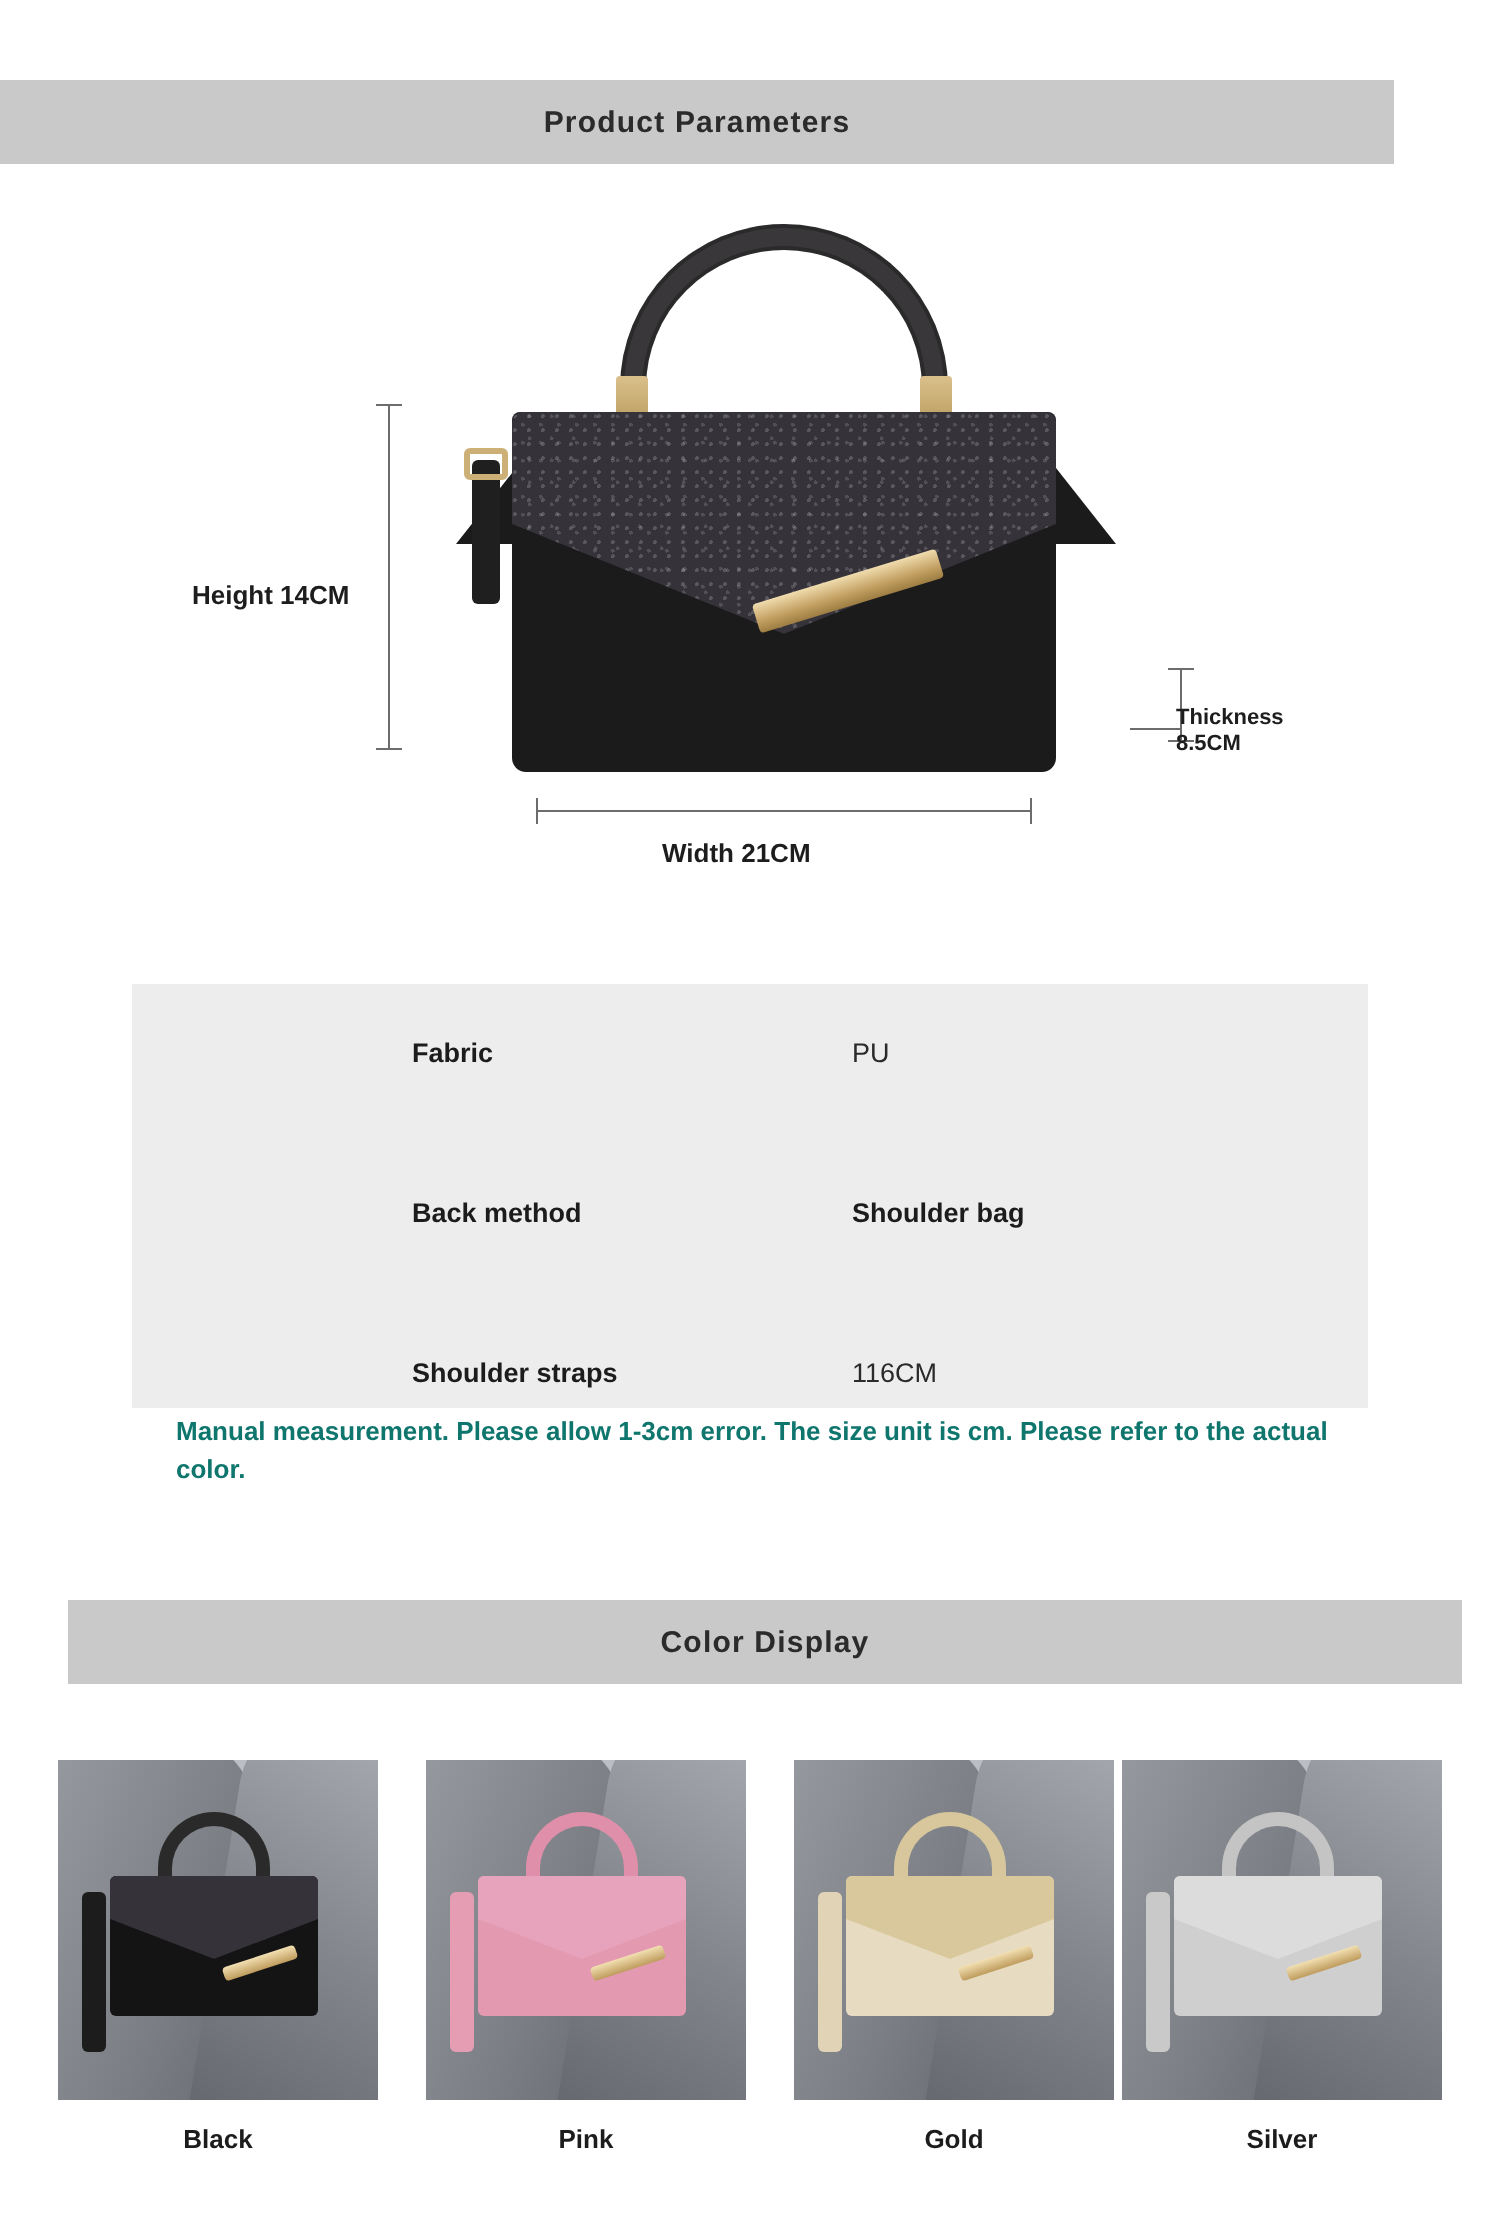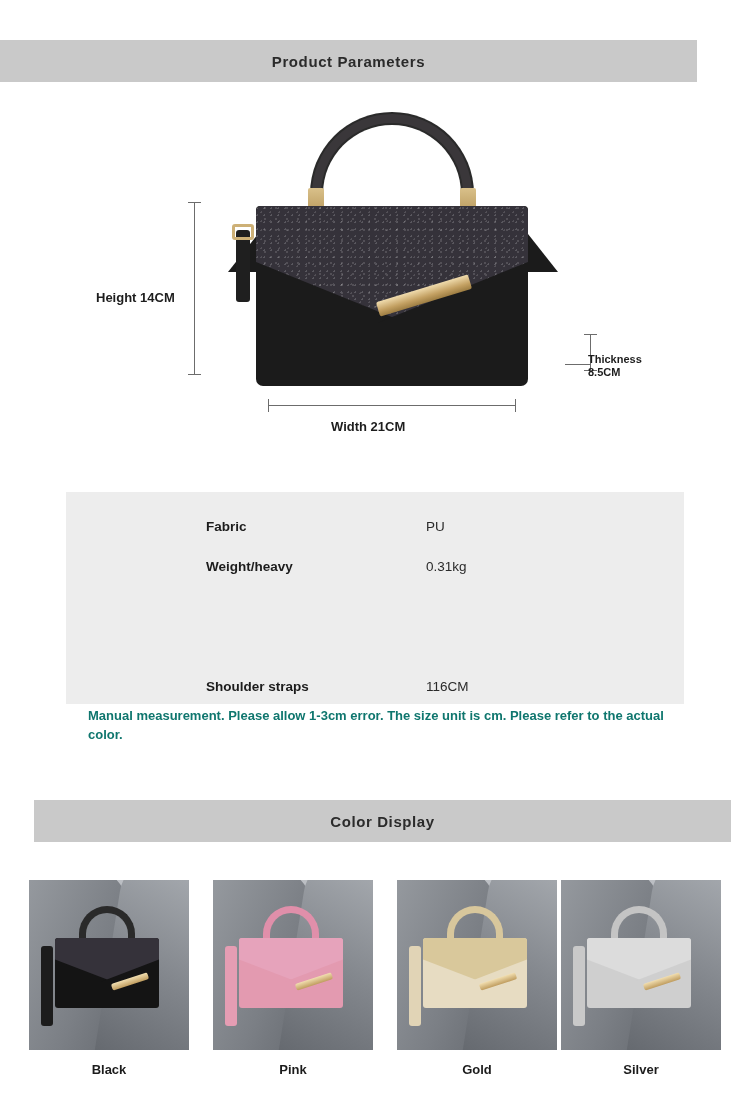--- a/index.html
+++ b/index.html
@@ -429,25 +429,25 @@
   <div class="label-sm" style="left:588px; top:282px;" data-name="thickness-measure-label-line2">8.5CM</div>
 </div>
 
 <div class="spec-panel" data-name="specification-table">
 
   <div class="spec-row" style="top:14px;" data-name="spec-row">
     <span class="spec-key" data-name="spec-key-fabric">Fabric</span>
     <span class="spec-val" data-name="spec-value-fabric">PU</span>
   </div>
 
-  <div class="spec-row" style="top:54px;" data-name="spec-row">
-    <span class="spec-key" data-name="spec-key-weight">Weight/heavy</span>
-    <span class="spec-val" data-name="spec-value-weight">0.31kg</span>
-  </div>
-
+
+  <div class="spec-row" style="top:94px;" data-name="spec-row">
+    <span class="spec-key" data-name="spec-key-back-method">Back method</span>
+    <span class="spec-val bold" data-name="spec-value-back-method">Shoulder bag</span>
+  </div>
 
 
   <div class="spec-row" style="top:174px;" data-name="spec-row">
     <span class="spec-key" data-name="spec-key-shoulder-straps">Shoulder straps</span>
     <span class="spec-val" data-name="spec-value-shoulder-straps">116CM</span>
   </div>
 </div>
 
 <div class="note" data-name="measurement-note">Manual measurement. Please allow 1-3cm error. The size unit is cm. Please refer to the actual color.</div>
 

